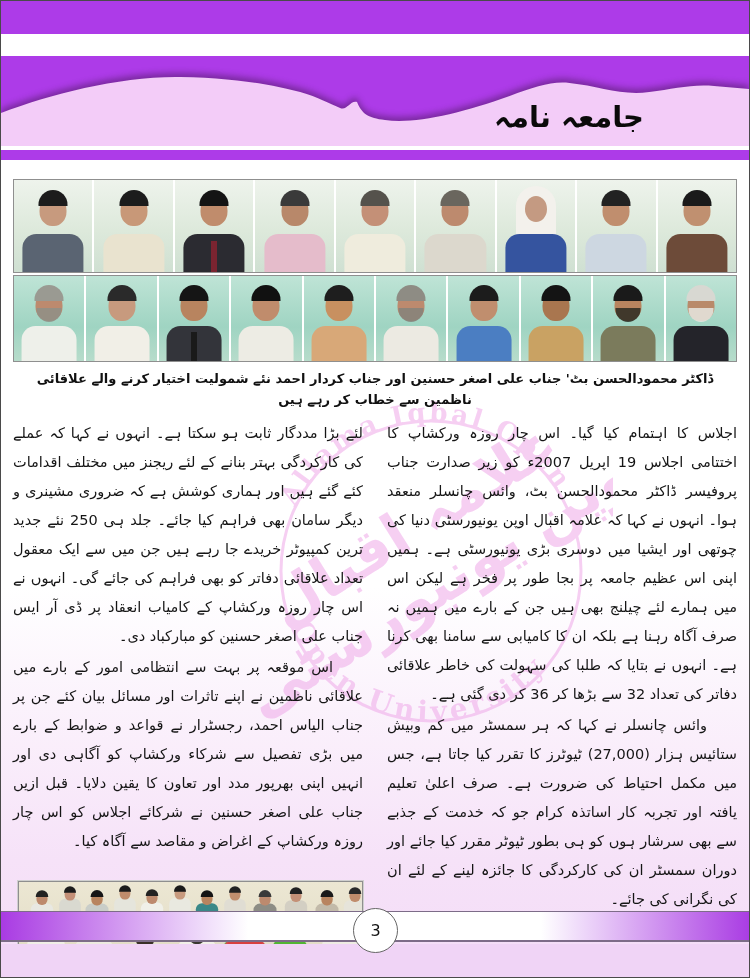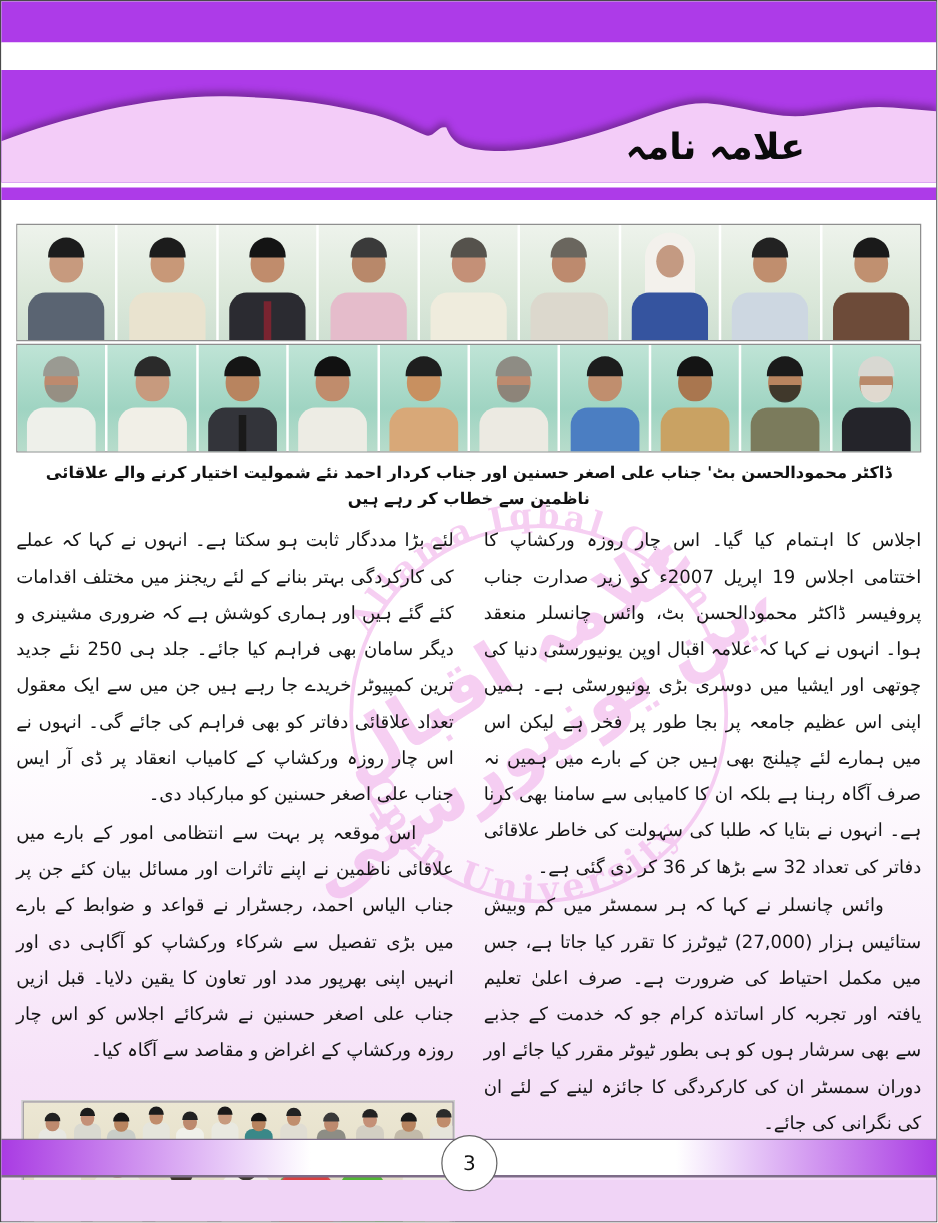--- a/index.html
+++ b/index.html
@@ -85,21 +85,21 @@
 
 <div class="page">
 
   <header>
     <div class="hdr-band-p1"></div>
     <div class="hdr-band-w"></div>
     <div class="wave-zone">
       <svg viewBox="0 0 750 90" preserveAspectRatio="none">
         <path d="M0,57 C50,38 120,20 180,21 C230,22 265,27 300,36 C318,41 330,48 340,52 C347,55 350,44 357,46 C362,58 368,62 385,64 C415,68 460,58 510,40 C535,31 552,25 570,27 C600,30 622,40 650,36 C675,33 692,28 715,30 L750,33 L750,90 L0,90 Z" fill="#f3ccf8" style="filter:drop-shadow(0 -4px 3px rgba(60,20,70,0.45));"></path>
       </svg>
-      <div class="masthead">علامہ نامہ</div>
+      <div class="masthead">جامعہ نامہ</div>
     </div>
     <div class="hdr-thin-w"></div>
     <div class="hdr-band-p2"></div>
   </header>
 
   <section class="photos">
     <div class="strip strip1" id="strip1">
         <div class="cell">
           <div class="head" style="background: rgb(199, 154, 126);"></div>
           <div class="hair" style="background: rgb(28, 28, 28);"></div>

